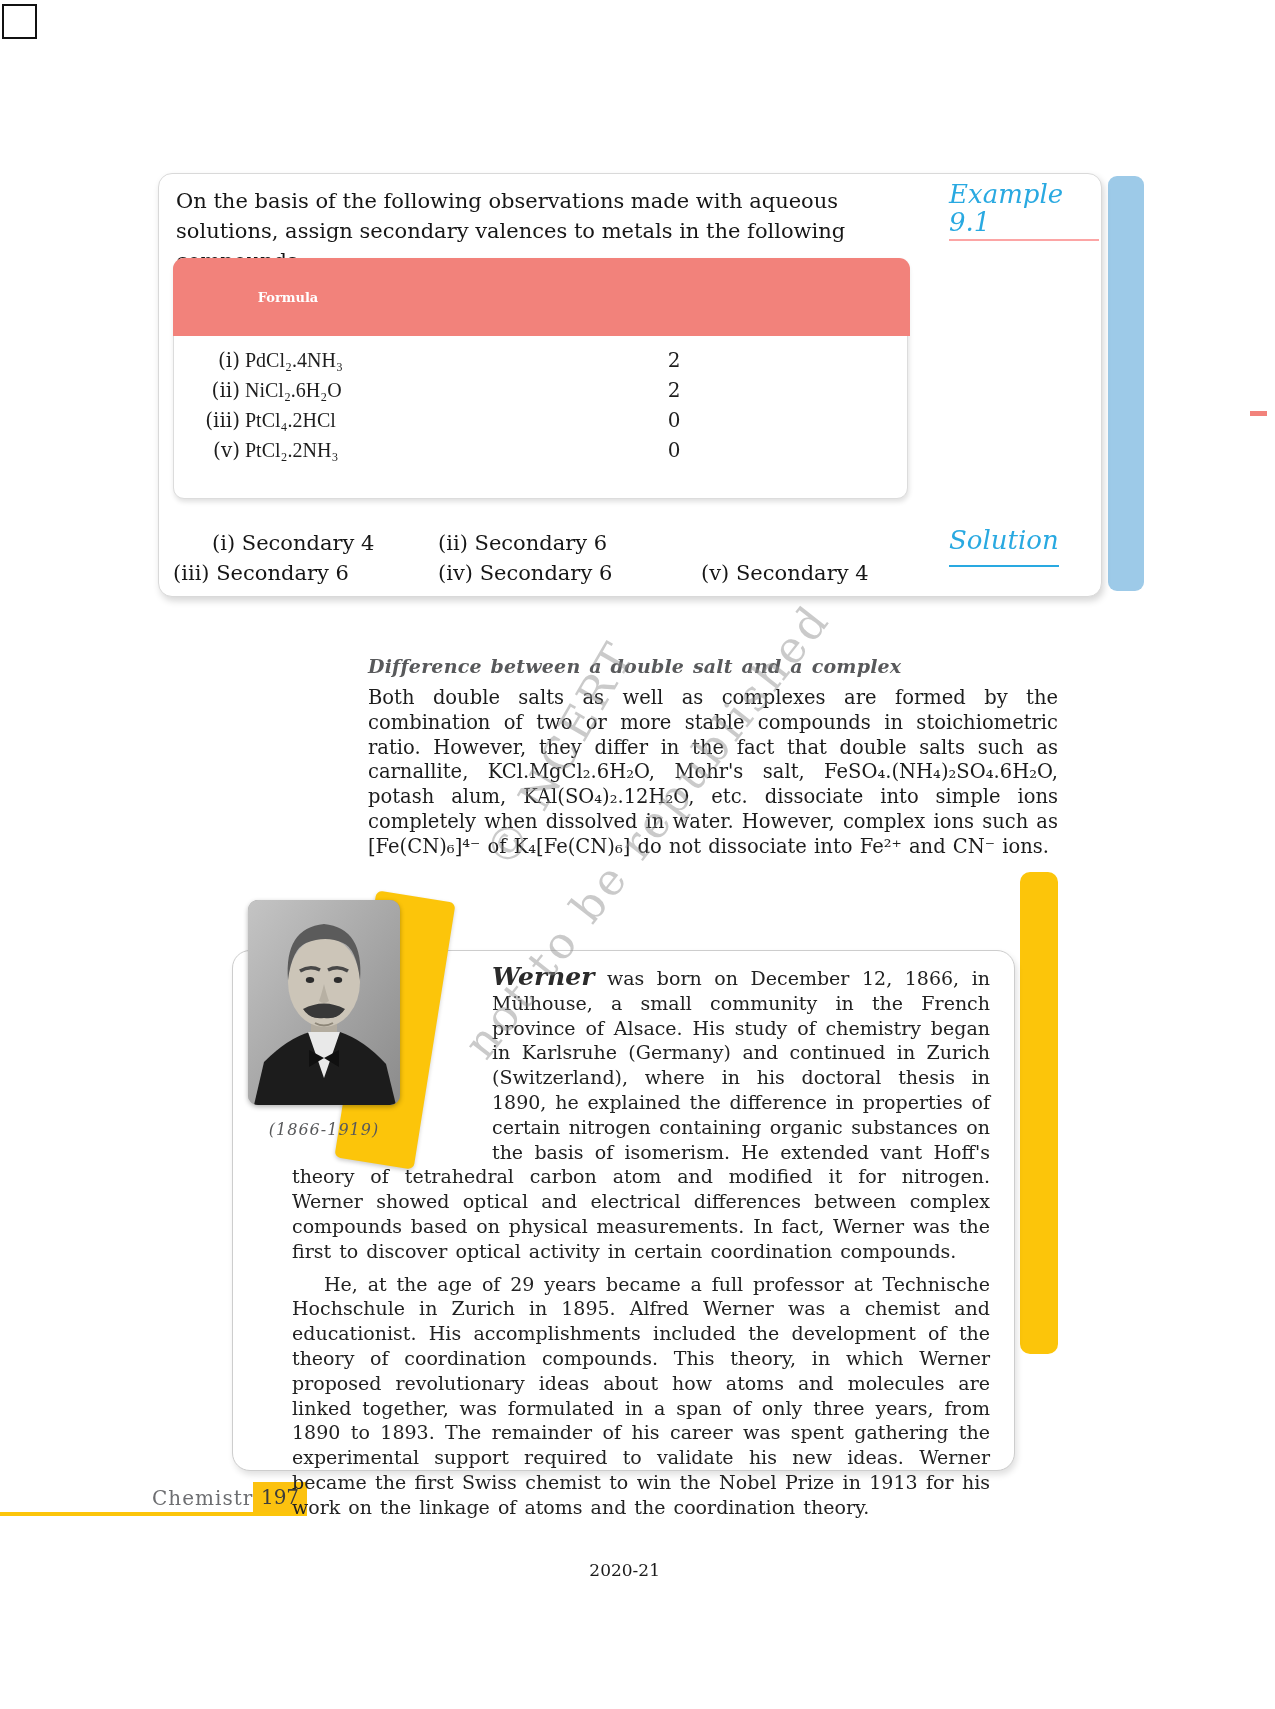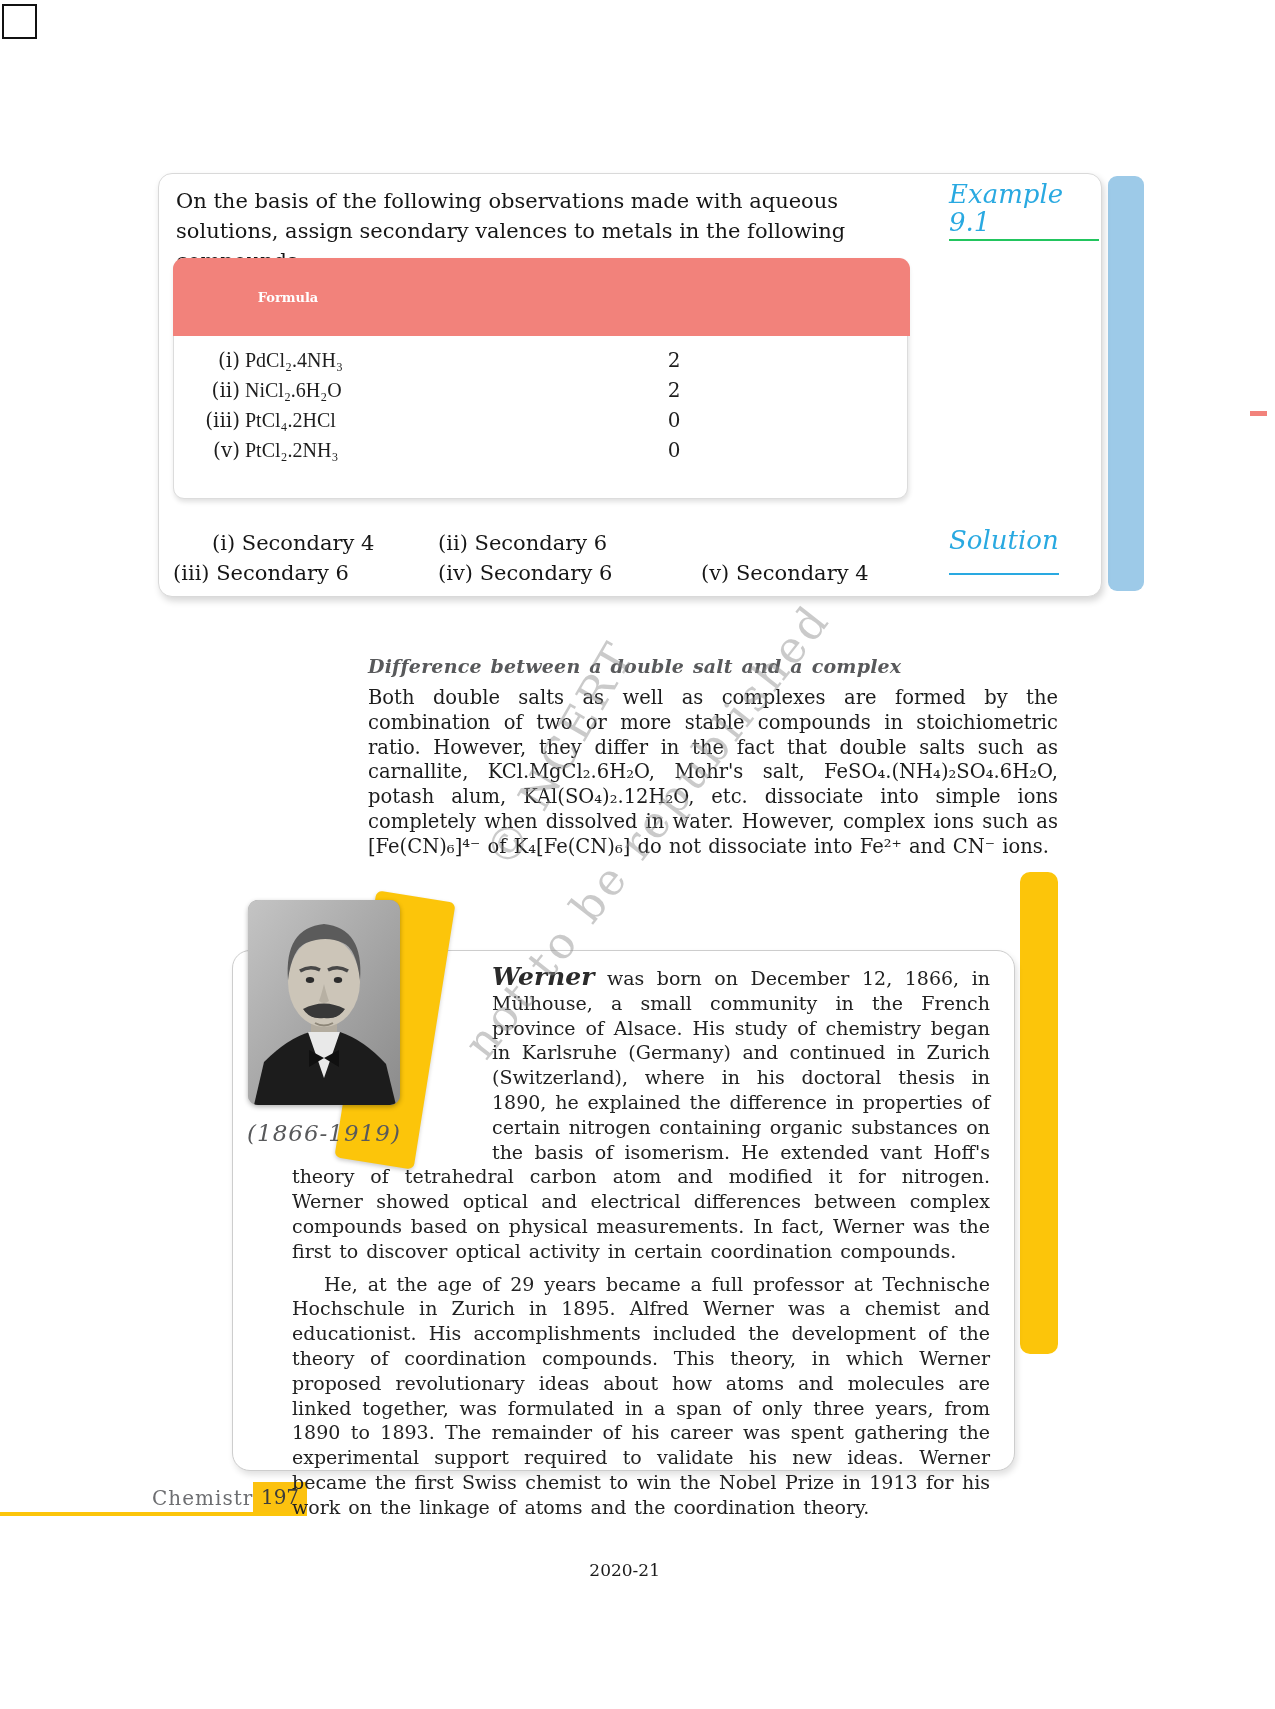--- a/index.html
+++ b/index.html
@@ -24,23 +24,23 @@
   }
   .example-intro {
     position:absolute; left:17px; top:12px; width:768px;
     font-size:21px; line-height:30px; color:#161616; text-align:left;
   }
   .script-label {
     font-style:italic; font-family:"DejaVu Serif", serif;
     color:#29a9e1; font-size:26px; line-height:28px;
   }
   .example-label { position:absolute; left:790px; top:6px; width:150px;
-    border-bottom:2px solid #22c55e; padding-bottom:3px; }
+    border-bottom:2px solid #fca5a5; padding-bottom:3px; }
   .solution-label { position:absolute; left:790px; top:352px; width:110px;
-    border-bottom:2px solid #29a9e1; padding-bottom:19px; }
+    border-bottom:2px solid #29a9e1; padding-bottom:11px; }
 
   .data-table {
     position:absolute; left:14px; top:84px; width:735px; height:241px;
     background:#fff; border:1.5px solid #dcdcdc; border-radius:11px;
     box-shadow:1px 3px 5px rgba(0,0,0,.12);
   }
   .table-header {
     position:absolute; left:-1px; top:-1px; width:737px; height:78px;
     background:#f2827b; border-radius:11px 11px 0 0;
     color:#ffffff; font-weight:bold; font-size:13px;
@@ -90,21 +90,21 @@
   .bio-yellow-bar { left:1020px; top:872px; width:38px; height:482px;
     background:#fcc50a; border-radius:10px; z-index:1; }
   .photo-card-yellow { left:355px; top:895px; width:80px; height:270px;
     background:#fcc50a; border-radius:6px; transform:rotate(9deg); z-index:3;
     box-shadow:0 2px 4px rgba(0,0,0,.2); }
   .photo-frame { left:248px; top:900px; width:152px; height:205px;
     border-radius:10px; overflow:hidden; z-index:4;
     box-shadow:0 2px 5px rgba(0,0,0,.3); background:#9a9a9a; }
   .photo-frame svg { display:block; width:152px; height:205px; }
   .bio-caption { left:240px; top:1120px; width:168px; text-align:center;
-    font-size:23px; font-style:italic; color:#58595b; letter-spacing:1px; z-index:4; }
+    font-size:16px; font-style:italic; color:#58595b; letter-spacing:1px; z-index:4; }
 
   .bio-text { font-size:19px; line-height:24.8px; text-align:justify;
     color:#222; word-spacing:2px;margin-left:43px; }
   .photo-spacer { float:left; width:200px; height:198px; }
   .bio-name { font-style:italic; font-weight:bold; font-size:25px; color:#2b2b2b; }
   .bio-para2 { text-indent:32px; margin-top:8px; }
 
   
   .footer-book { left:152px; top:1486px; font-family:"DejaVu Serif", serif;
     font-size:20px; color:#6d6e71; letter-spacing:1px; }

